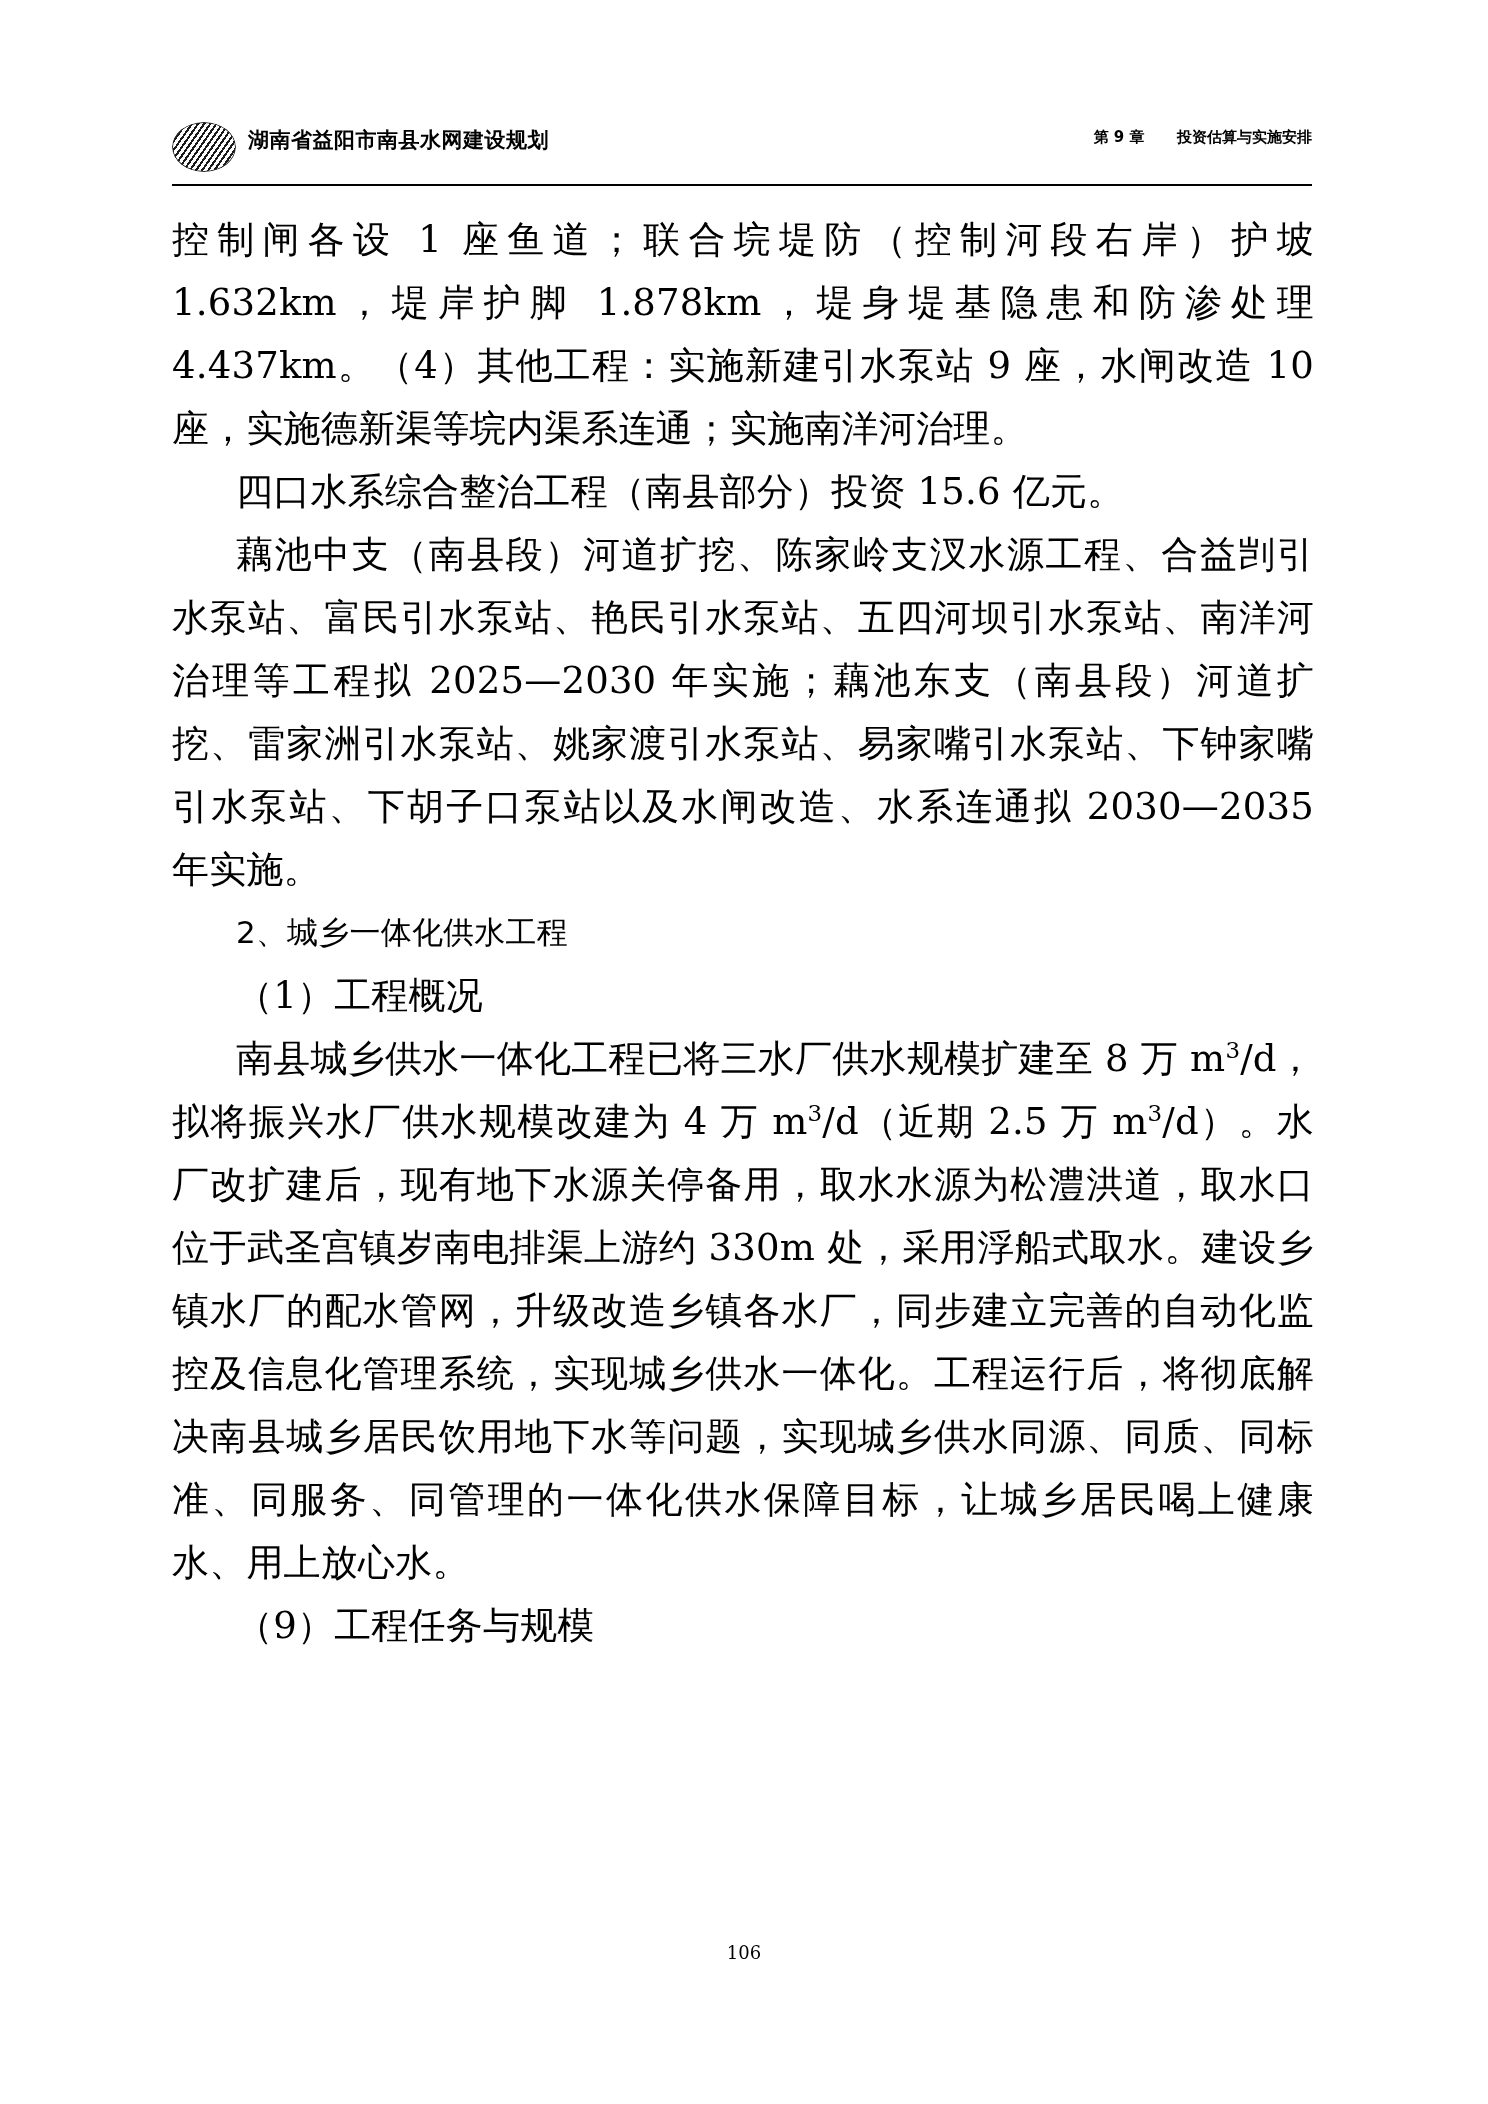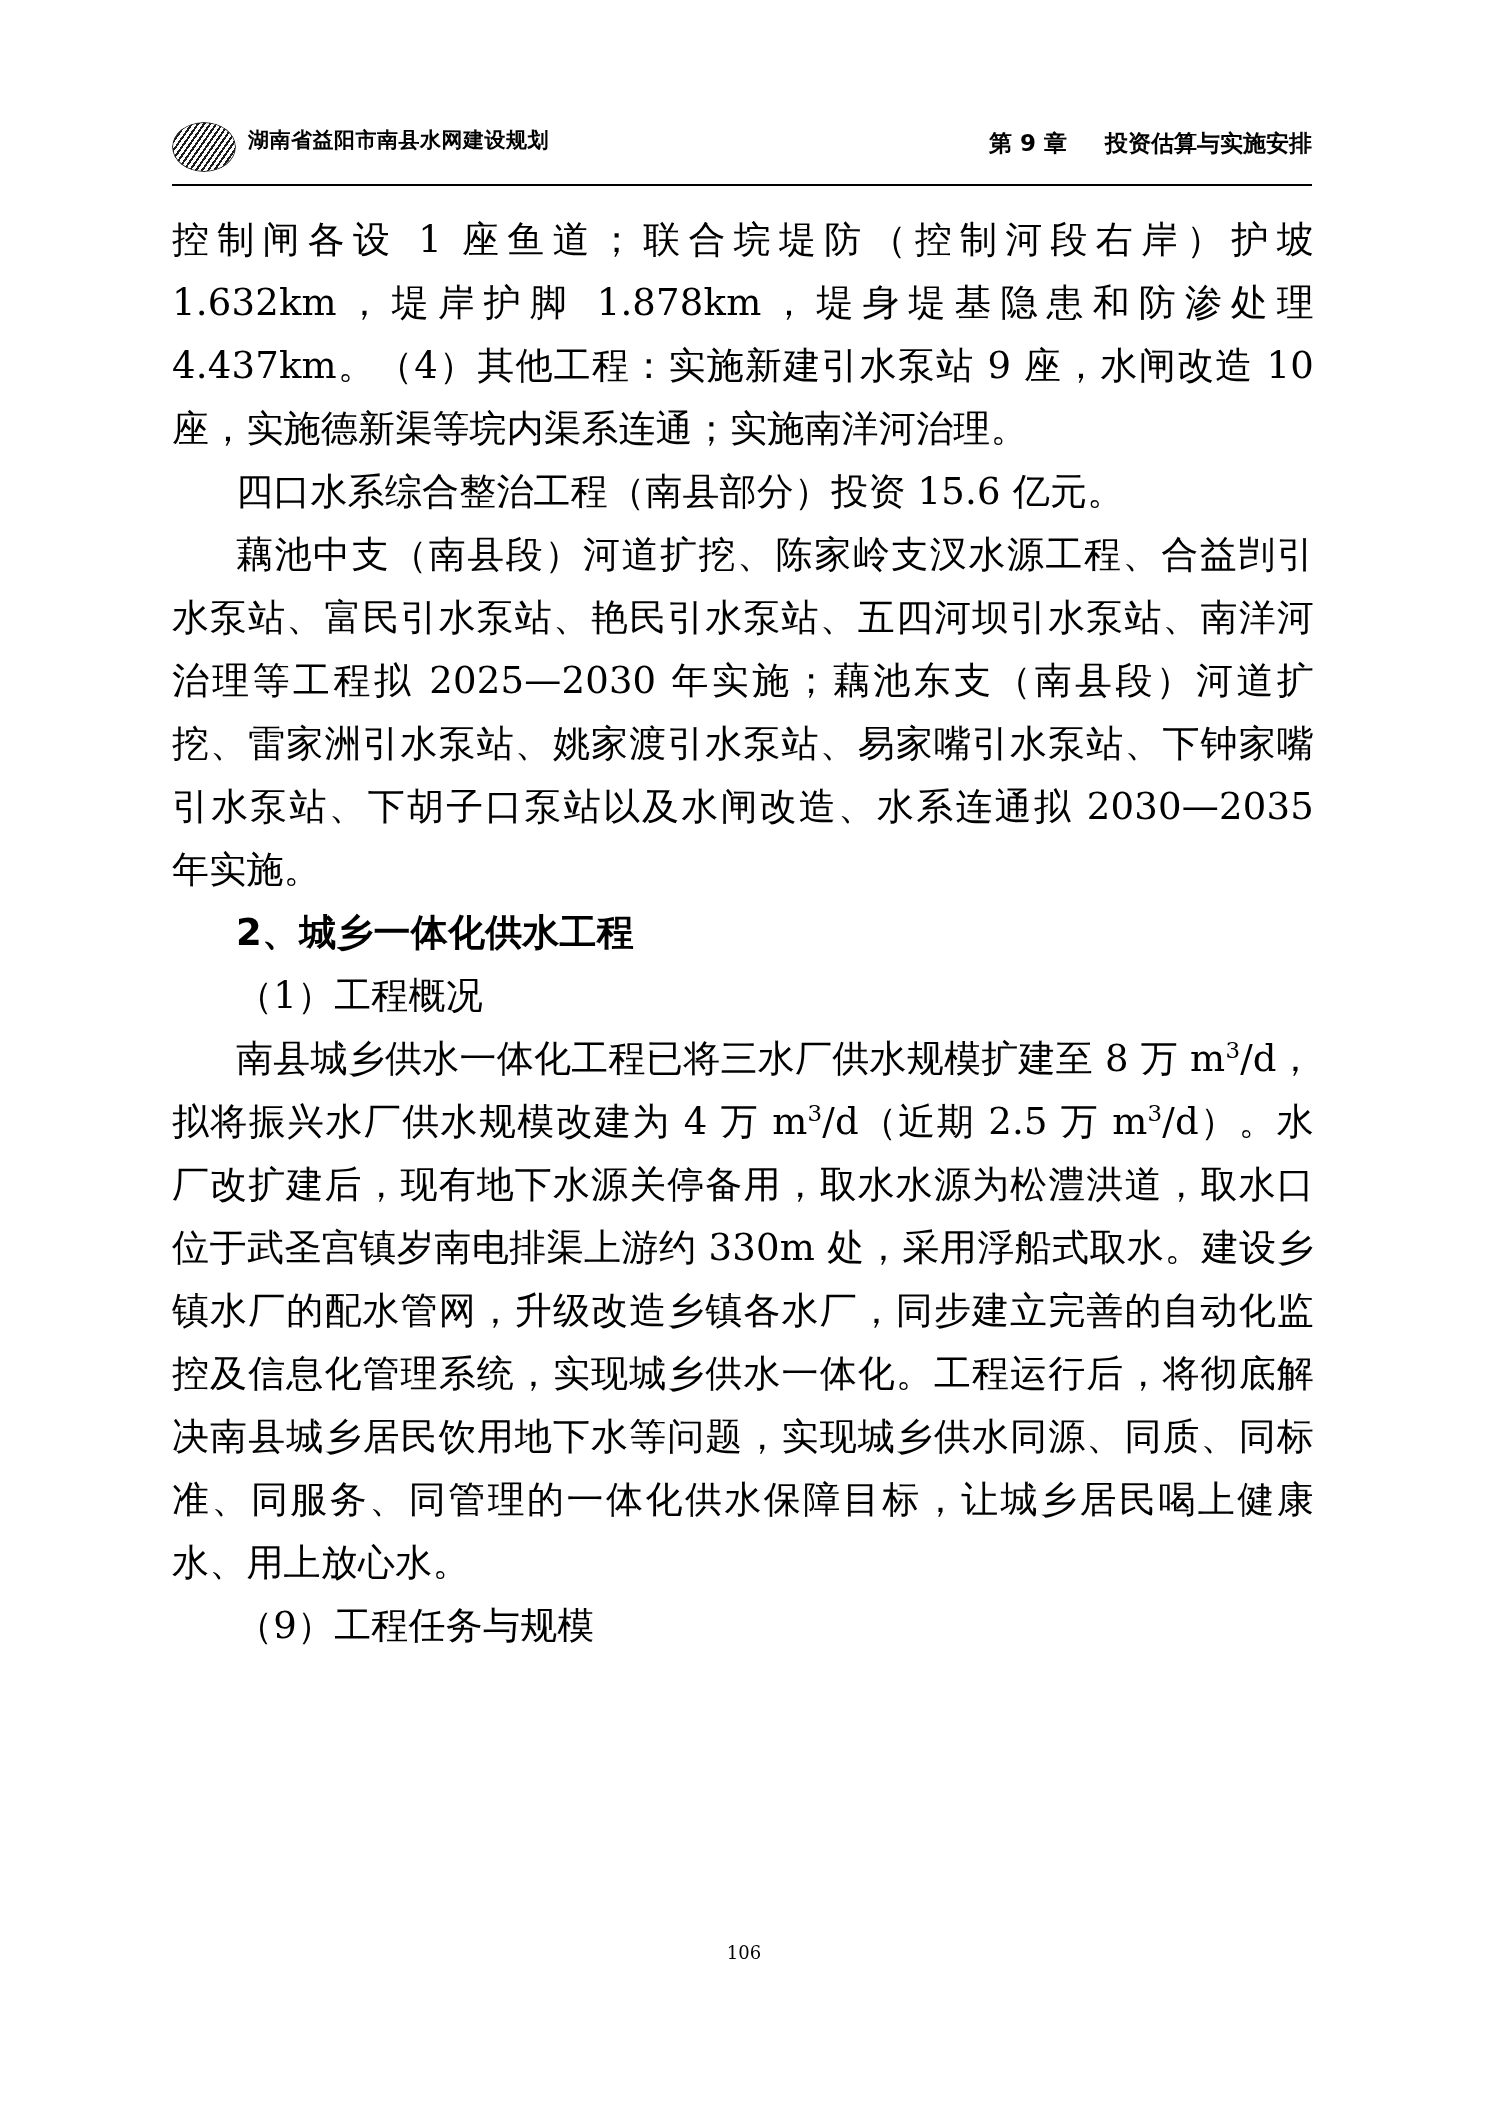--- a/index.html
+++ b/index.html
@@ -54,21 +54,21 @@
     font-weight: bold;
     letter-spacing: 0.5px;
     white-space: nowrap;
     font-family: "DejaVu Sans", "Liberation Sans", sans-serif;
     text-align: right;
   }
   .header-right {
     position: absolute;
     right: 0;
     top: 8px;
-    font-size: 23px;
+    font-size: 15px;
     font-weight: bold;
     white-space: nowrap;
     font-family: "DejaVu Sans", "Liberation Sans", sans-serif;
     margin-left: 31px;
   }
   .header-right .gap {
     display: inline-block;
     width: 22px;
   }
   .header-rule {
@@ -91,24 +91,24 @@
     margin: 0 0 0 0;
     font-size: 37px;
     line-height: 63px;
     text-align: justify;
     text-justify: inter-ideograph;
     font-family: "DejaVu Serif", "Liberation Serif", serif;
     letter-spacing: 0.2px;
   }
   p.indent { text-indent: 64px; }
   p.heading {
-    font-weight: bold;
+    font-weight: normal;
     text-indent: 64px;
     font-family: "DejaVu Sans", "Liberation Sans", sans-serif;
-    font-size: 37px;
+    font-size: 31px;
   }
   sup {
     font-size: 0.62em;
     vertical-align: super;
     line-height: 0;
   }
 
   
   .footer {
     position: absolute;

